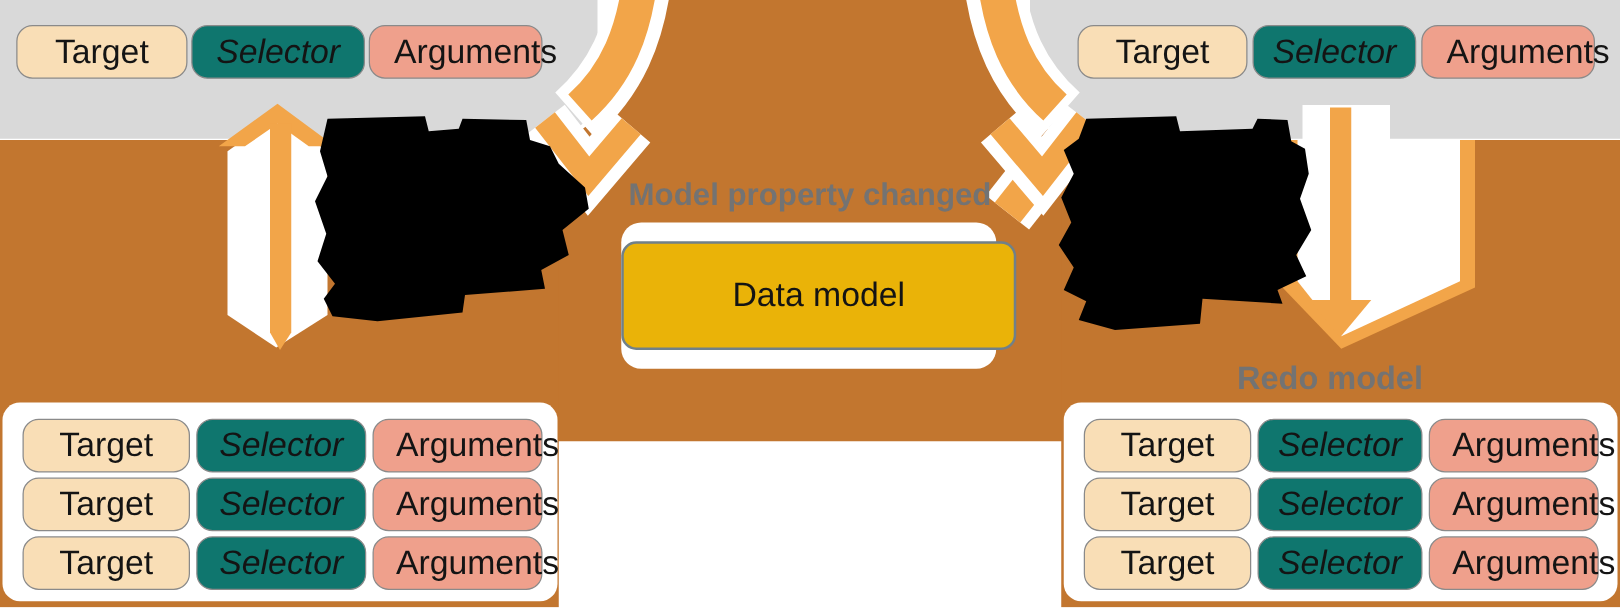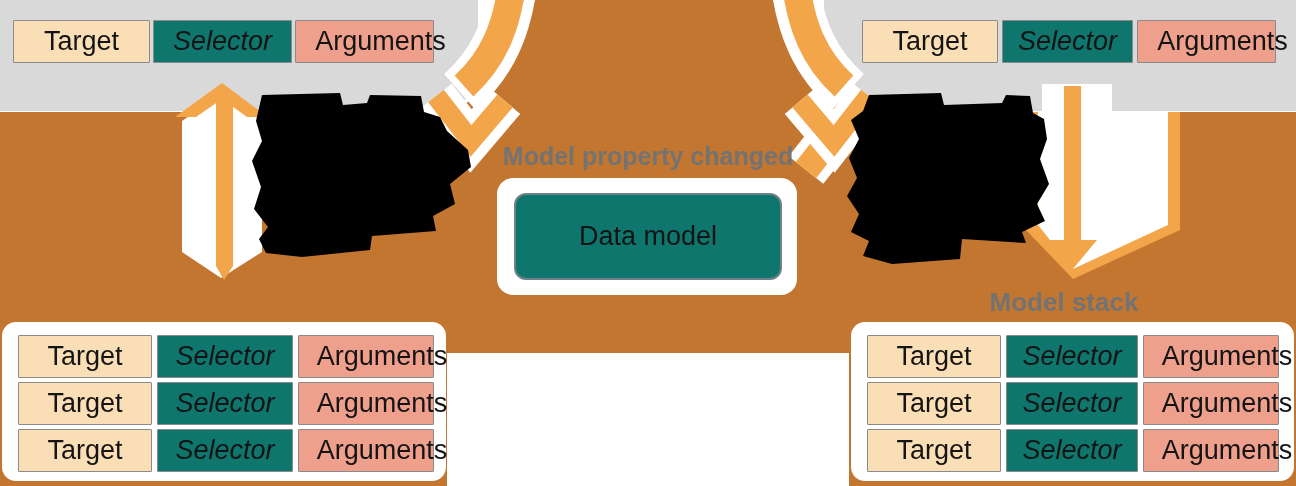--- a/index.html
+++ b/index.html
@@ -4,39 +4,39 @@
 <style>
   html,body{margin:0;padding:0;background:#fff;}
   .canvas{
     position:relative;width:1296px;height:486px;overflow:hidden;
     font-family:"Liberation Sans",sans-serif;background:#ffffff;
   }
   .canvas svg{position:absolute;left:0;top:0;}
   .tuple-row{position:absolute;display:flex;}
   .tuple-box{
     box-sizing:border-box;height:43px;display:flex;align-items:center;justify-content:center;
-    border:1.5px solid #8a8a8a;border-radius:1px;font-size:27px;color:#141414;line-height:1;
+    border:1.5px solid #8a8a8a;border-radius:13px;font-size:27px;color:#141414;line-height:1;
   }
   .box-target{background:#F9DEB6;}
   .box-selector{background:#0f766e;font-style:italic;}
   .box-arguments{background:#EFA08C;padding-left:32px;}
   .stack-panel{
     position:absolute;top:322px;width:444px;height:159px;background:#ffffff;border-radius:14px;
     padding:13px 0 0 16px;box-sizing:border-box;
   }
   .stack-panel .tuple-row{position:static;margin-bottom:4px;}
   .stack-panel .tuple-box{height:43px;}
   .white-label{
     position:absolute;color:#737373;font-weight:bold;font-size:26px;text-align:center;line-height:1;
   }
   .center-card{
     position:absolute;left:497px;top:178px;width:300px;height:117px;background:#ffffff;border-radius:16px;
   }
   .data-model-box{
-    position:absolute;left:17px;top:15px;width:268px;height:87px;background:#0f766e;
+    position:absolute;left:0;top:15px;width:316px;height:87px;background:#eab308;
     border:2px solid #708089;border-radius:12px;box-sizing:border-box;
     display:flex;align-items:center;justify-content:center;font-size:27px;color:#141414;
   }
 </style>
 </head>
 <body>
 
 <div class="canvas">
 
   <svg width="1296" height="486" viewBox="0 0 1296 486">
@@ -118,21 +118,21 @@
       <div class="tuple-box box-selector" style="width:136px;">Selector</div>
       <div class="tuple-box box-arguments" style="width:136px;">Arguments</div>
     </div>
     <div class="tuple-row" style="gap:5px;">
       <div class="tuple-box box-target" style="width:134px;">Target</div>
       <div class="tuple-box box-selector" style="width:136px;">Selector</div>
       <div class="tuple-box box-arguments" style="width:136px;">Arguments</div>
     </div>
   </div>
 
-  <div class="white-label" style="left:914px;top:289px;width:300px;">Model stack</div>
+  <div class="white-label" style="left:914px;top:289px;width:300px;">Redo model</div>
   <div class="stack-panel" style="left:851px;width:443px;">
     <div class="tuple-row" style="gap:5px;">
       <div class="tuple-box box-target" style="width:134px;">Target</div>
       <div class="tuple-box box-selector" style="width:132px;">Selector</div>
       <div class="tuple-box box-arguments" style="width:136px;">Arguments</div>
     </div>
     <div class="tuple-row" style="gap:5px;">
       <div class="tuple-box box-target" style="width:134px;">Target</div>
       <div class="tuple-box box-selector" style="width:132px;">Selector</div>
       <div class="tuple-box box-arguments" style="width:136px;">Arguments</div>

